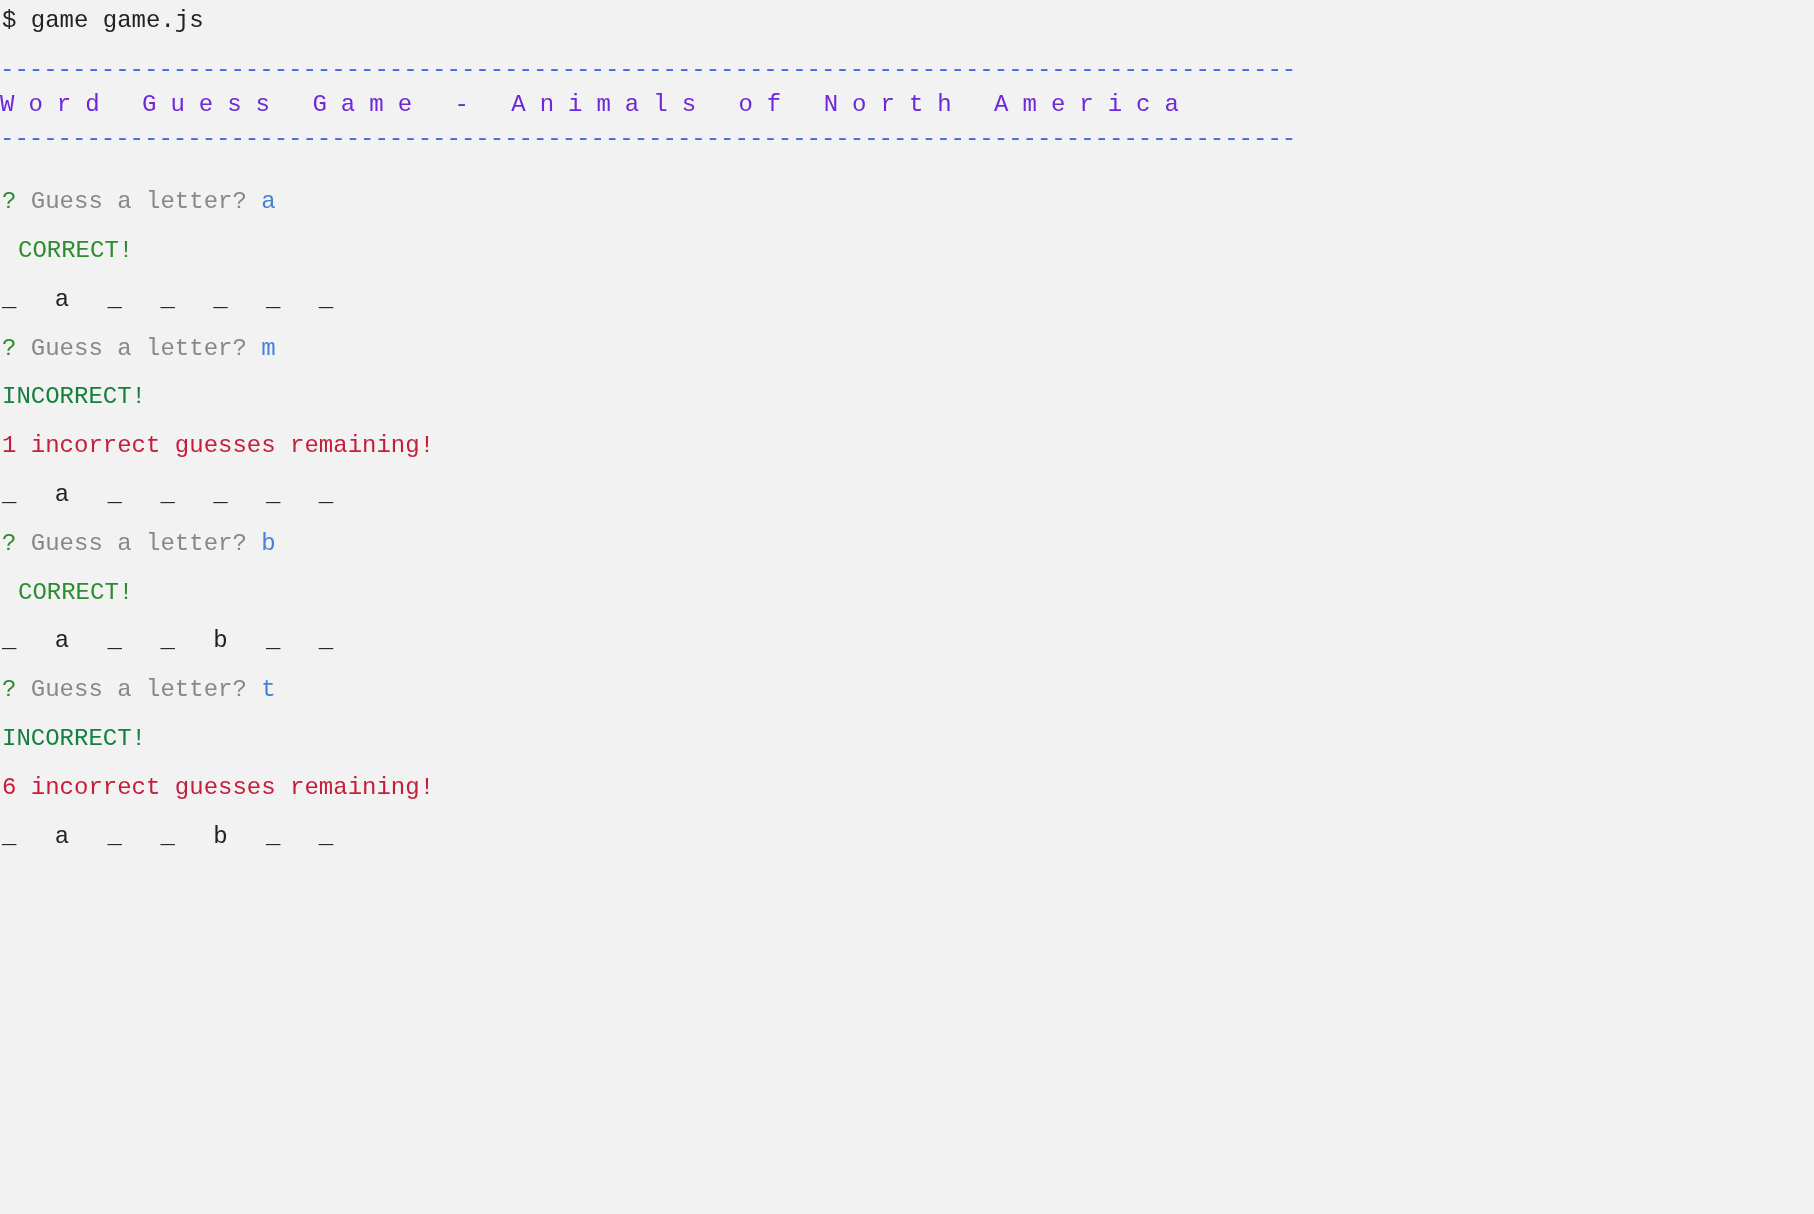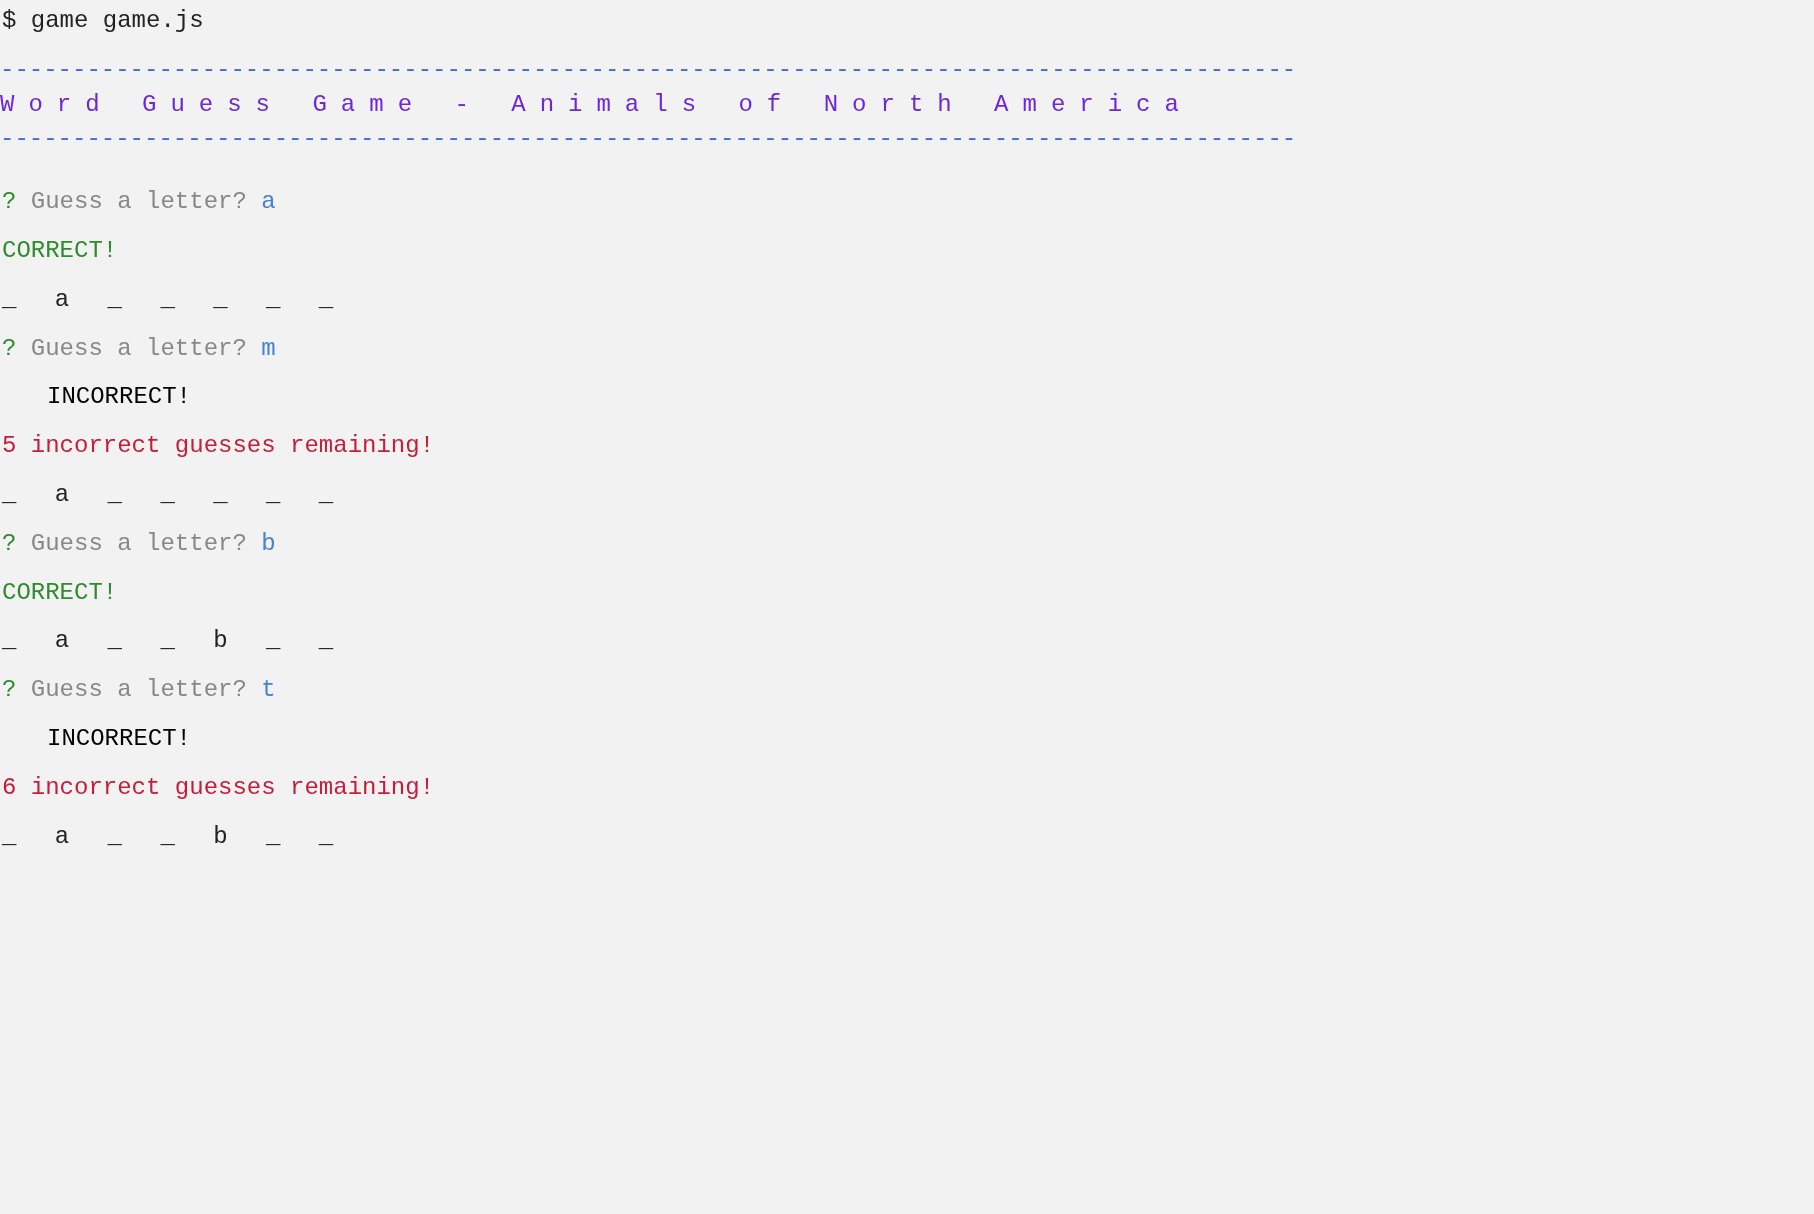--- a/index.html
+++ b/index.html
@@ -44,27 +44,26 @@
       color: #2e8b2e;
     }
     .q-text {
       color: #888;
     }
     .q-answer {
       color: #4682d4;
     }
     .correct {
       color: #2e8b2e;
-      padding-left: 2px;
+      padding-left: 18px;
       font-family: Liberation Mono, monospace;
     }
     .incorrect {
-      color: #000000;
+      color: #15803d;
       padding-left: 2px;
-      margin-left: 45px;
     }
     .remaining {
       color: #c41e3a;
       padding-left: 2px;
     }
     .word-display {
       color: #222;
       letter-spacing: 12px;
       padding-left: 2px;
     }
@@ -94,21 +93,21 @@
 <div class="spacer-small"></div>
 <div class="word-display">_ a _ _ _ _ _</div>
 <div class="spacer-small"></div>
 
 <div class="question-line">
   <span class="q-mark">?</span><span class="q-text"> Guess a letter? </span><span class="q-answer">m</span>
 </div>
 <div class="spacer-small"></div>
 <div class="incorrect">INCORRECT!</div>
 <div class="spacer-small"></div>
-<div class="remaining">5 incorrect guesses remaining!</div>
+<div class="remaining">1 incorrect guesses remaining!</div>
 <div class="spacer-small"></div>
 <div class="word-display">_ a _ _ _ _ _</div>
 <div class="spacer-small"></div>
 
 <div class="question-line">
   <span class="q-mark">?</span><span class="q-text"> Guess a letter? </span><span class="q-answer">b</span>
 </div>
 <div class="spacer-small"></div>
 <div class="correct">CORRECT!</div>
 <div class="spacer-small"></div>

